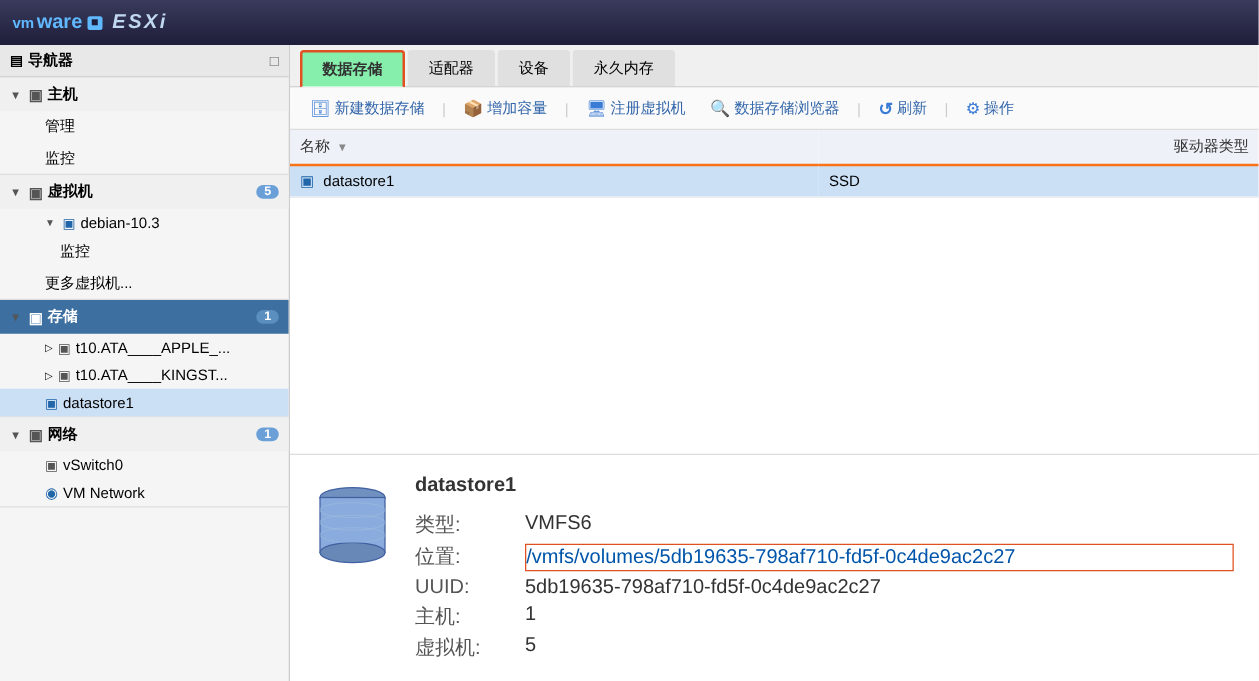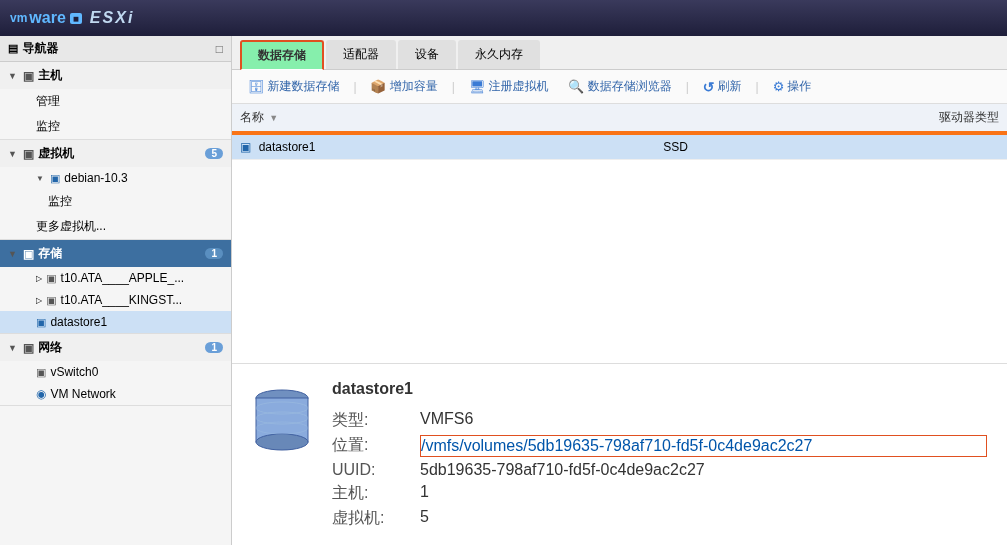--- a/index.html
+++ b/index.html
@@ -174,21 +174,21 @@
     .table-area {
       flex: 1;
       overflow-y: auto;
     }
     .data-table {
       width: 100%;
       border-collapse: collapse;
     }
     .data-table th {
       background: #eef2f8;
-      border-bottom: 4px solid #f97316;
+      border-bottom: 2px solid #f97316;
       padding: 5px 8px;
       text-align: left;
       font-size: 12px;
       font-weight: normal;
       color: #333;
     }
     .data-table th.sort {
       cursor: pointer;
     }
     .data-table td {

